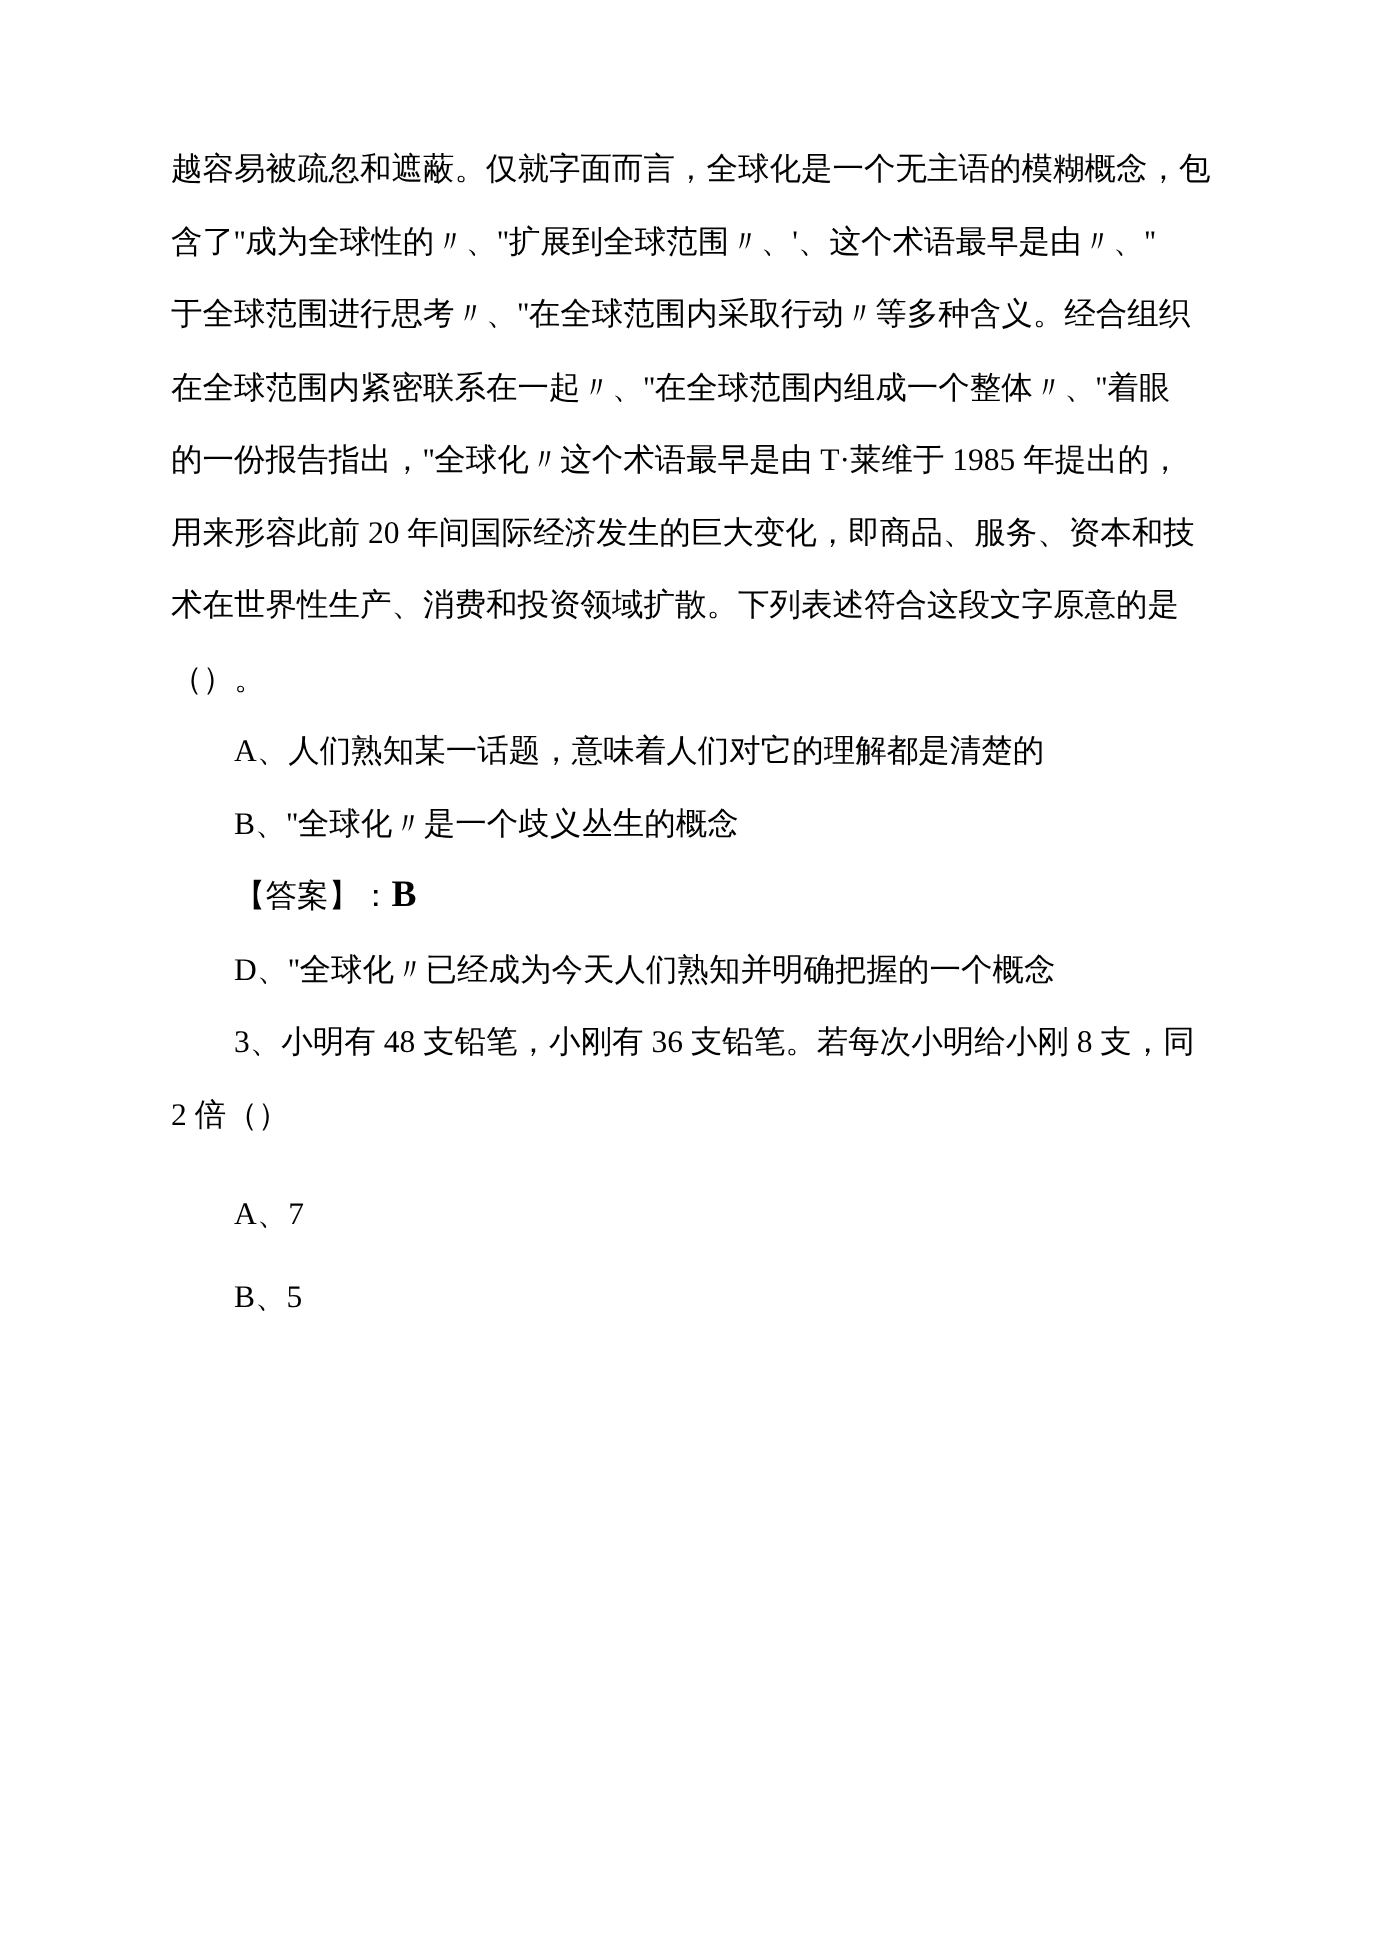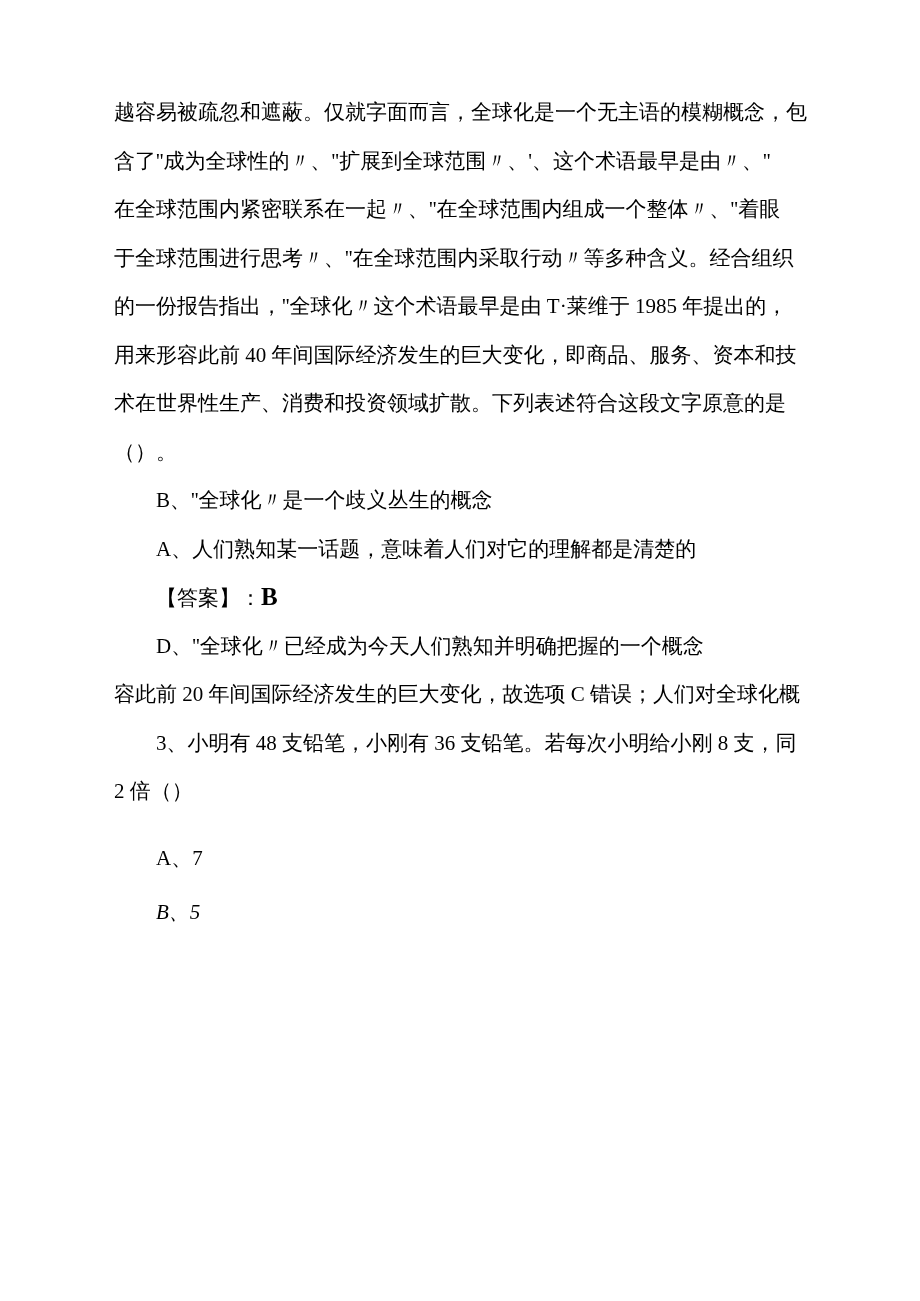--- a/index.html
+++ b/index.html
@@ -25,43 +25,42 @@
     height: 48.5px;
     line-height: 48.5px;
     font-size: 21px;
     white-space: nowrap;
     letter-spacing: 0px;
   }
   .indent {
     padding-left: 42px;
   }
   .gap-large { margin-top: 18px; }
-  .gap-small { margin-top: 6px; font-style: italic; }
+  .gap-small { margin-top: 6px; }
   .answer-value {
     font-weight: 700;
     font-size: 25px;
     font-family: "Liberation Serif", "DejaVu Serif", serif;
   }
 </style>
 </head>
 <body>
 
 <div class="doc-page">
   <main>
       <div class="line">越容易被疏忽和遮蔽。仅就字面而言，全球化是一个无主语的模糊概念，包</div>
       <div class="line">含了''成为全球性的〃、''扩展到全球范围〃、'、这个术语最早是由〃、''</div>
+      <div class="line">于全球范围进行思考〃、''在全球范围内采取行动〃等多种含义。经合组织</div>
       <div class="line">在全球范围内紧密联系在一起〃、''在全球范围内组成一个整体〃、''着眼</div>
-      <div class="line">于全球范围进行思考〃、''在全球范围内采取行动〃等多种含义。经合组织</div>
       <div class="line">的一份报告指出，''全球化〃这个术语最早是由 T·莱维于 1985 年提出的，</div>
-      <div class="line">用来形容此前 40 年间国际经济发生的巨大变化，即商品、服务、资本和技</div>
+      <div class="line">用来形容此前 20 年间国际经济发生的巨大变化，即商品、服务、资本和技</div>
       <div class="line">术在世界性生产、消费和投资领域扩散。下列表述符合这段文字原意的是</div>
       <div class="line">（）。</div>
+      <div class="line indent">A、人们熟知某一话题，意味着人们对它的理解都是清楚的</div>
       <div class="line indent">B、''全球化〃是一个歧义丛生的概念</div>
-      <div class="line indent">A、人们熟知某一话题，意味着人们对它的理解都是清楚的</div>
       <div class="line indent"><span>【答案】：</span><span class="answer-value">B</span></div>
       <div class="line indent">D、''全球化〃已经成为今天人们熟知并明确把握的一个概念</div>
-      <div class="line">容此前 20 年间国际经济发生的巨大变化，故选项 C 错误；人们对全球化概</div>
       <div class="line indent">3、小明有 48 支铅笔，小刚有 36 支铅笔。若每次小明给小刚 8 支，同</div>
       <div class="line">2 倍（）</div>
       <div class="line indent gap-large">A、7</div>
       <div class="line indent gap-small">B、5</div>
     </main>
 </div>
 
 </body></html>

